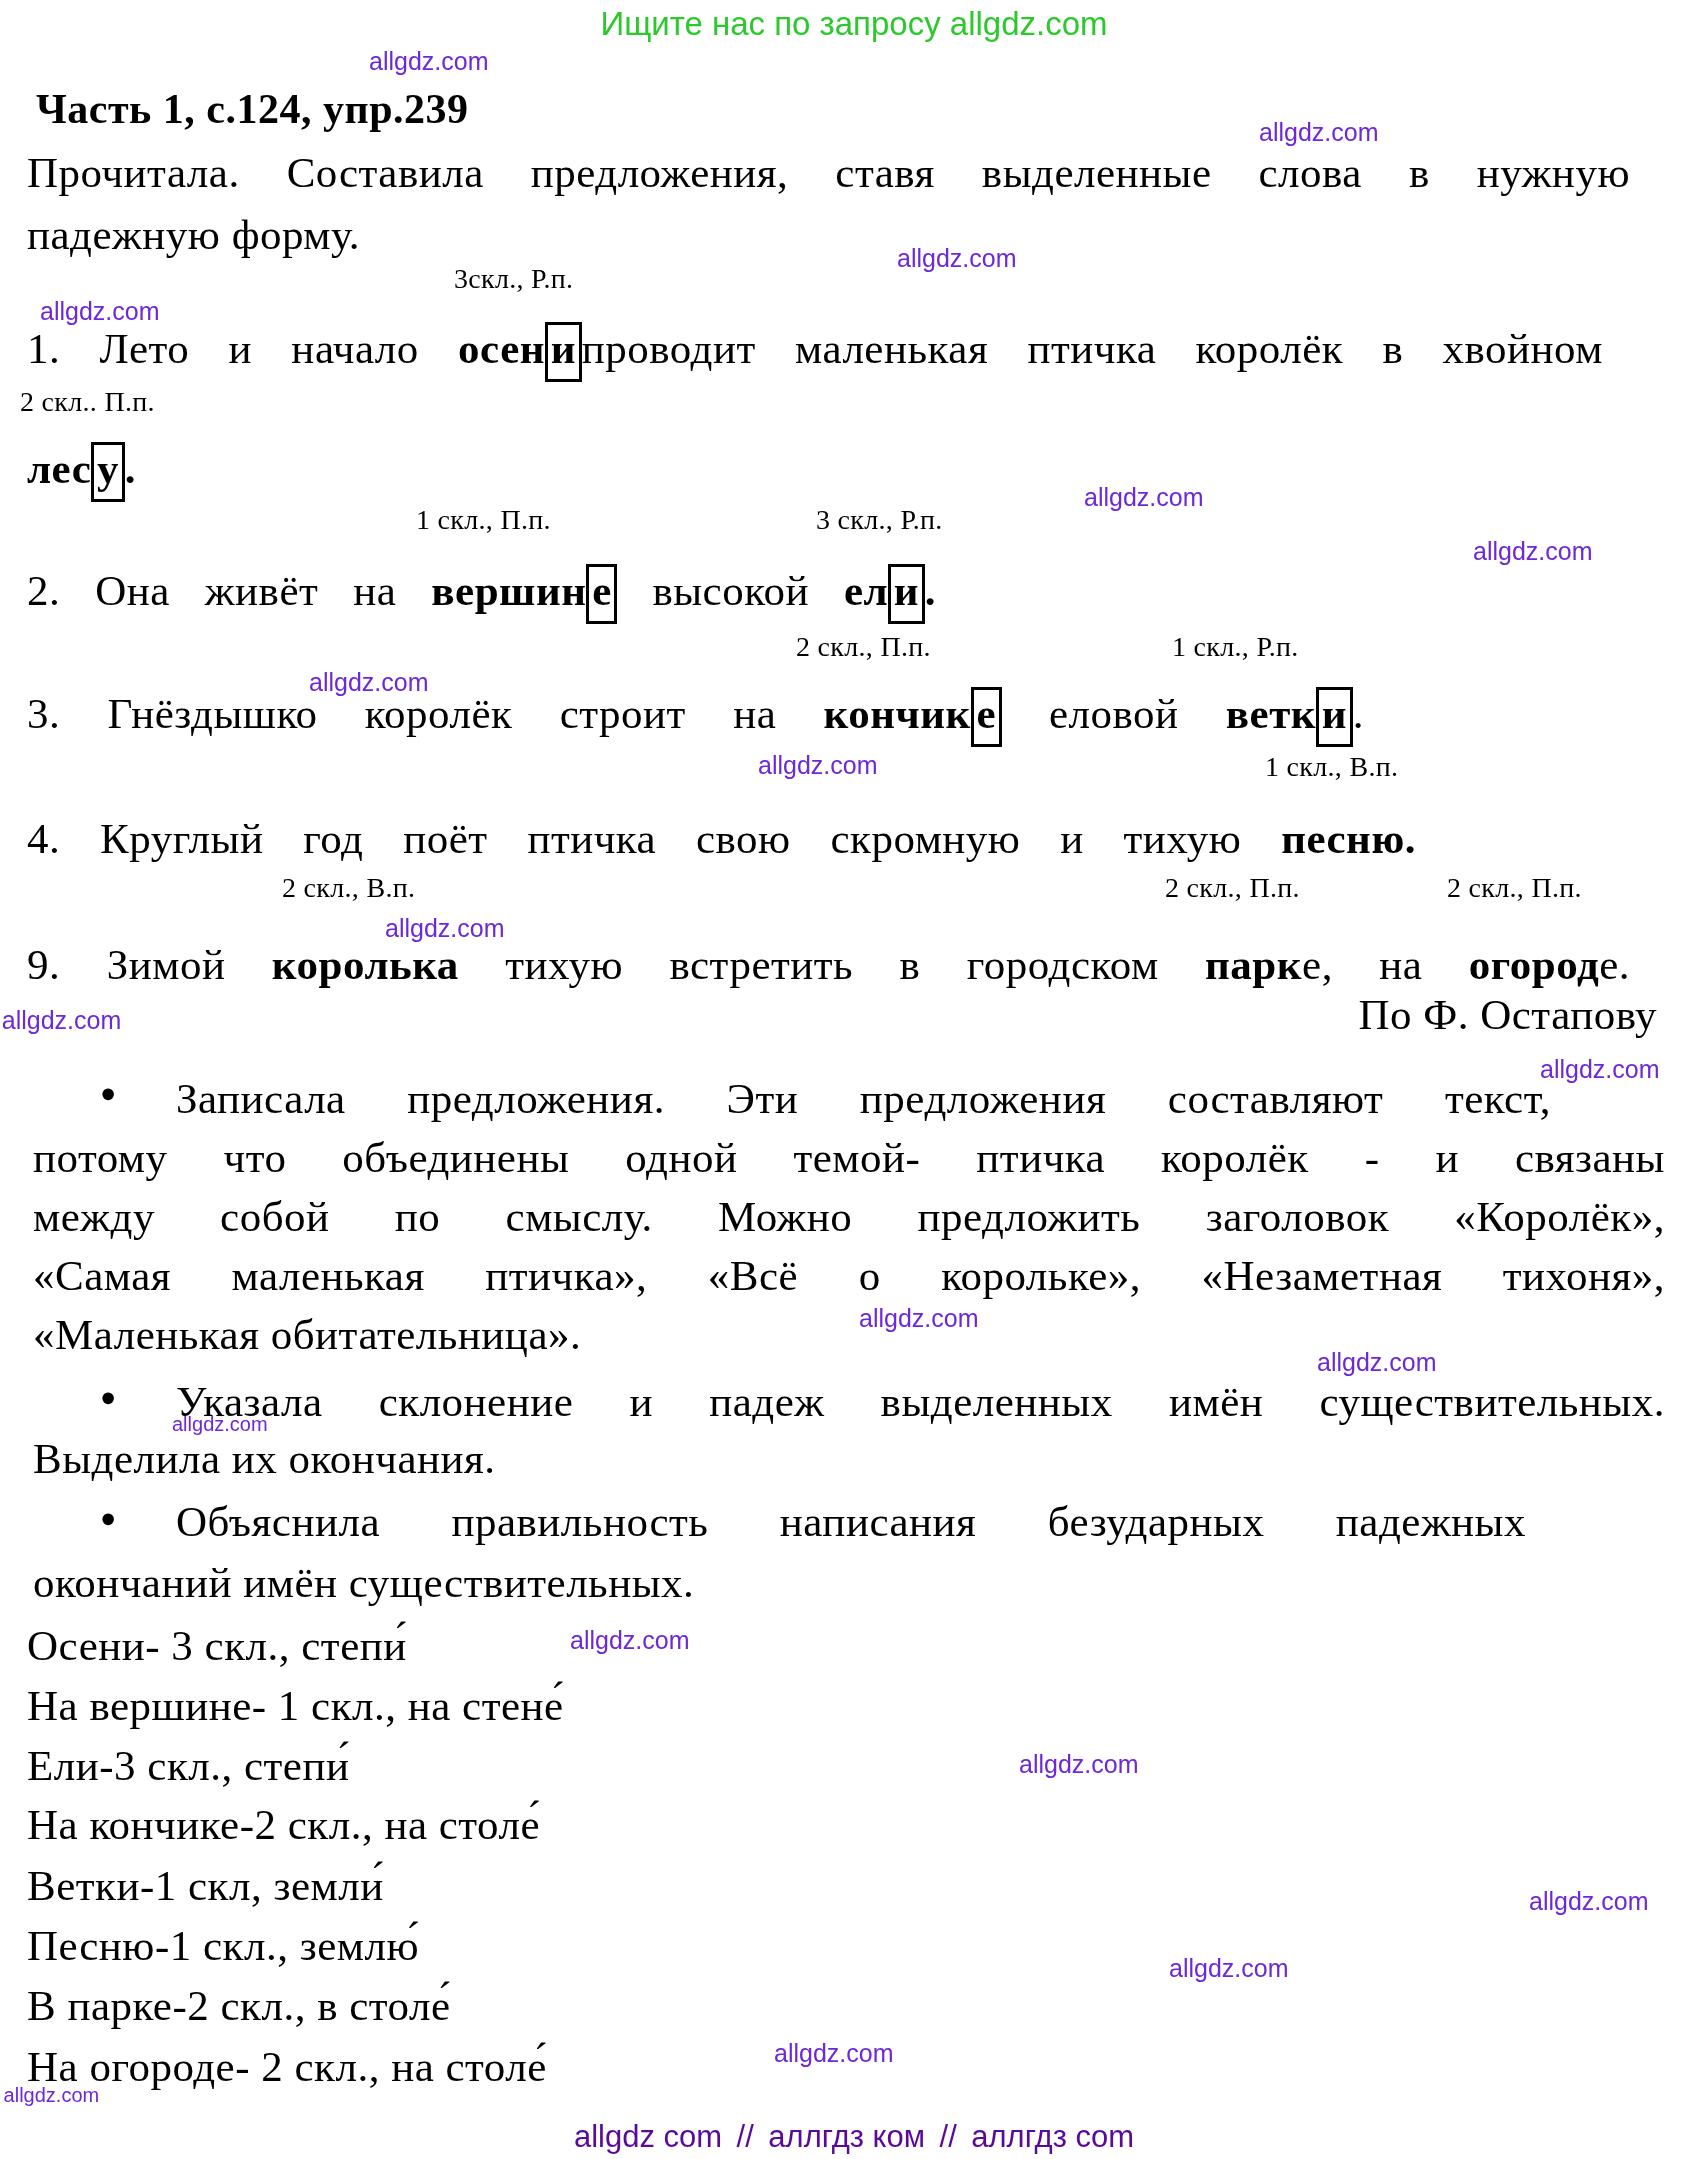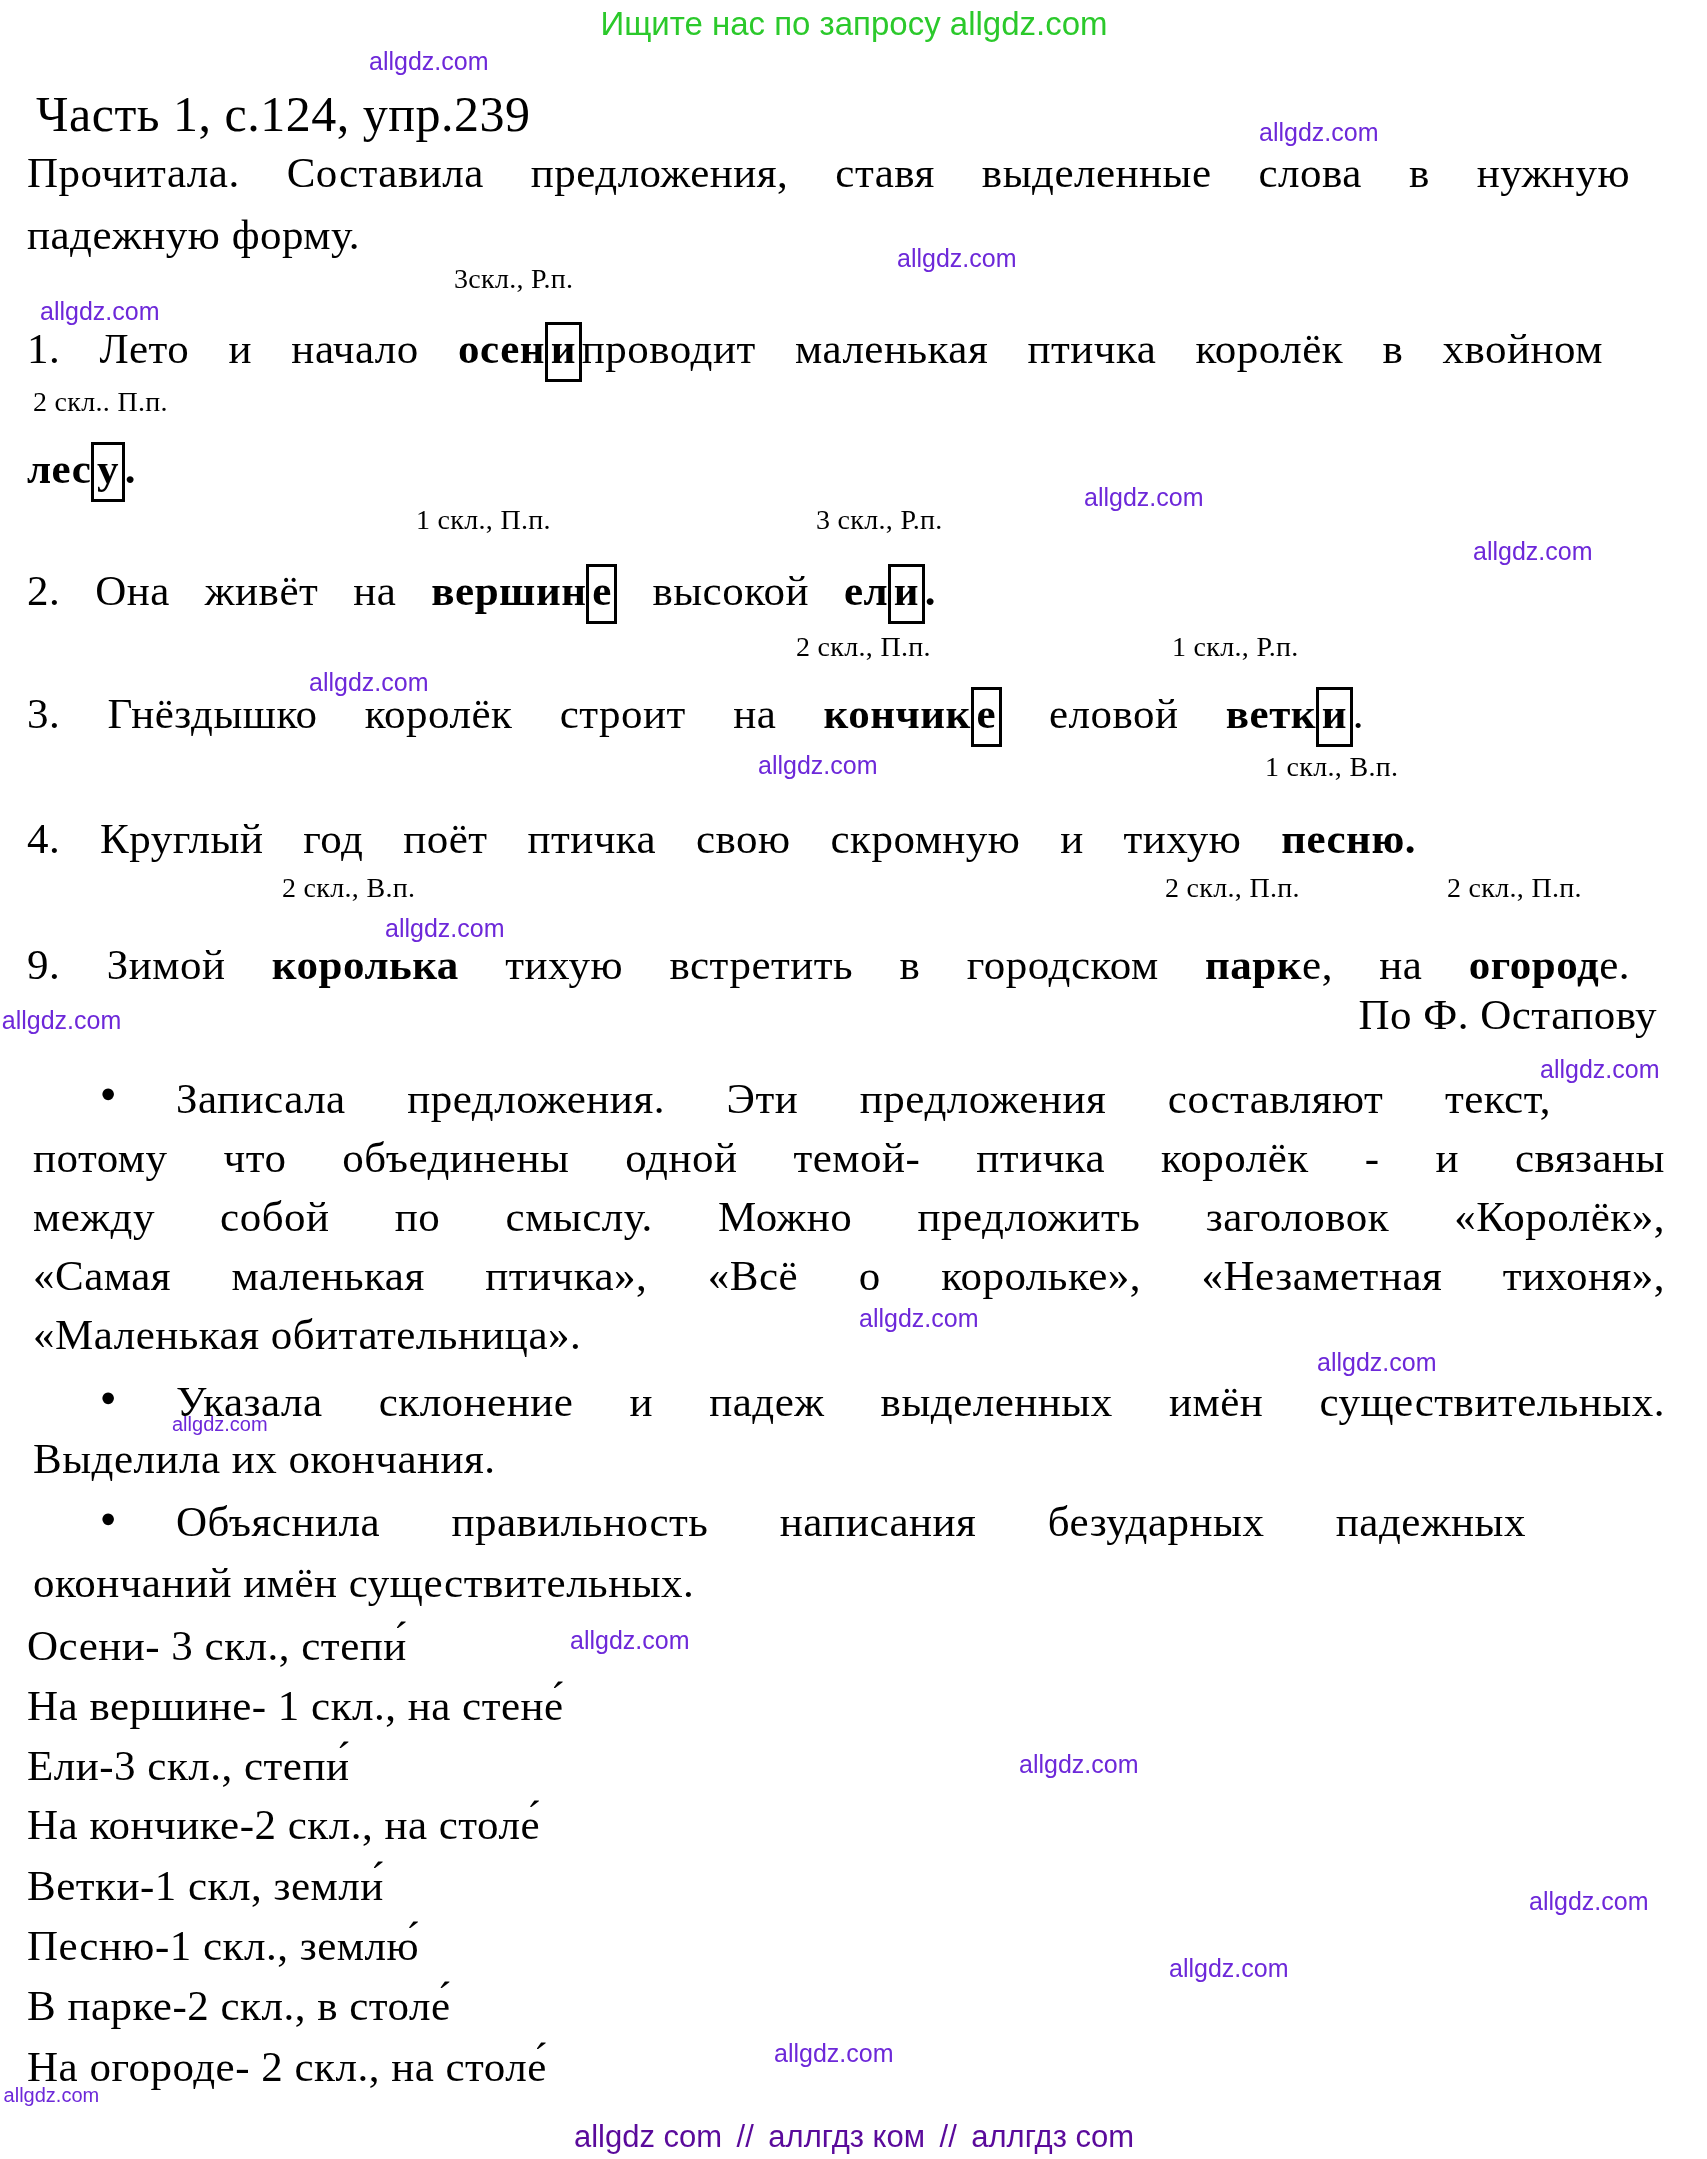--- a/index.html
+++ b/index.html
@@ -3,21 +3,21 @@
 <meta charset="utf-8">
 <style>
   html,body{margin:0;padding:0;}
   body{
     width:1708px;height:2159px;position:relative;overflow:hidden;
     background:#ffffff;color:#000;
     font-family:"Liberation Serif","DejaVu Serif",serif;
   }
   .abs{position:absolute;white-space:nowrap;}
   .serif{font-size:43px;letter-spacing:0.5px;line-height:1.2;}
-  .title{font-size:50px;font-weight:400;letter-spacing:0.5px;}
+  .title{font-size:42px;font-weight:700;letter-spacing:0.5px;}
   .jl{white-space:normal;text-align:justify;text-align-last:justify;}
   b,.b{font-weight:700;}
   .bx{border:3.6px solid #000;padding:0 2.7px 7.2px;font-weight:700;}
   .cl{font-size:28px;letter-spacing:0.3px;}
   .wm{font-family:"Liberation Sans","DejaVu Sans",sans-serif;font-size:25px;color:#6d28d9;letter-spacing:0;}
   .wm-sm{font-size:20px;}
   .banner{left:0;top:4.5px;width:100%;text-align:center;font-family:"Liberation Sans","DejaVu Sans",sans-serif;font-size:33px;}
   .footer{left:0;top:2119px;width:100%;text-align:center;font-family:"Liberation Sans","DejaVu Sans",sans-serif;font-size:31px;}
   .footer .sep{margin:0 14.5px;}
   .dot{font-size:27px;line-height:1;}
@@ -47,21 +47,21 @@
 <span class="abs wm" style="left:1529px;top:1887px;">allgdz.com</span>
 <span class="abs wm" style="left:1169px;top:1954px;">allgdz.com</span>
 <span class="abs wm" style="left:774px;top:2039px;">allgdz.com</span>
 <span class="abs wm wm-sm" style="left:3.6px;top:2084px;">allgdz.com</span>
 
 <div class="abs title" style="left:36px;top:85px;">Часть 1, с.124, упр.239</div>
 <div class="abs serif jl" style="left:27px;top:147px;width:1603px;">Прочитала. Составила предложения, ставя выделенные слова в нужную</div>
 <div class="abs serif" style="left:27px;top:209px;">падежную форму.</div>
 
 <span class="abs cl" style="left:454px;top:263px;">3скл., Р.п.</span>
-<span class="abs cl" style="left:33px;top:386px;">2 скл.. П.п.</span>
+<span class="abs cl" style="left:20px;top:386px;">2 скл.. П.п.</span>
 <span class="abs cl" style="left:416px;top:504px;">1 скл., П.п.</span>
 <span class="abs cl" style="left:816px;top:504px;">3 скл., Р.п.</span>
 <span class="abs cl" style="left:796px;top:631px;">2 скл., П.п.</span>
 <span class="abs cl" style="left:1172px;top:631px;">1 скл., Р.п.</span>
 <span class="abs cl" style="left:1265px;top:751px;">1 скл., В.п.</span>
 <span class="abs cl" style="left:282px;top:872px;">2 скл., В.п.</span>
 <span class="abs cl" style="left:1165px;top:872px;">2 скл., П.п.</span>
 <span class="abs cl" style="left:1447px;top:872px;">2 скл., П.п.</span>
 
 <div class="abs serif jl" style="left:27px;top:323px;width:1576px;">

